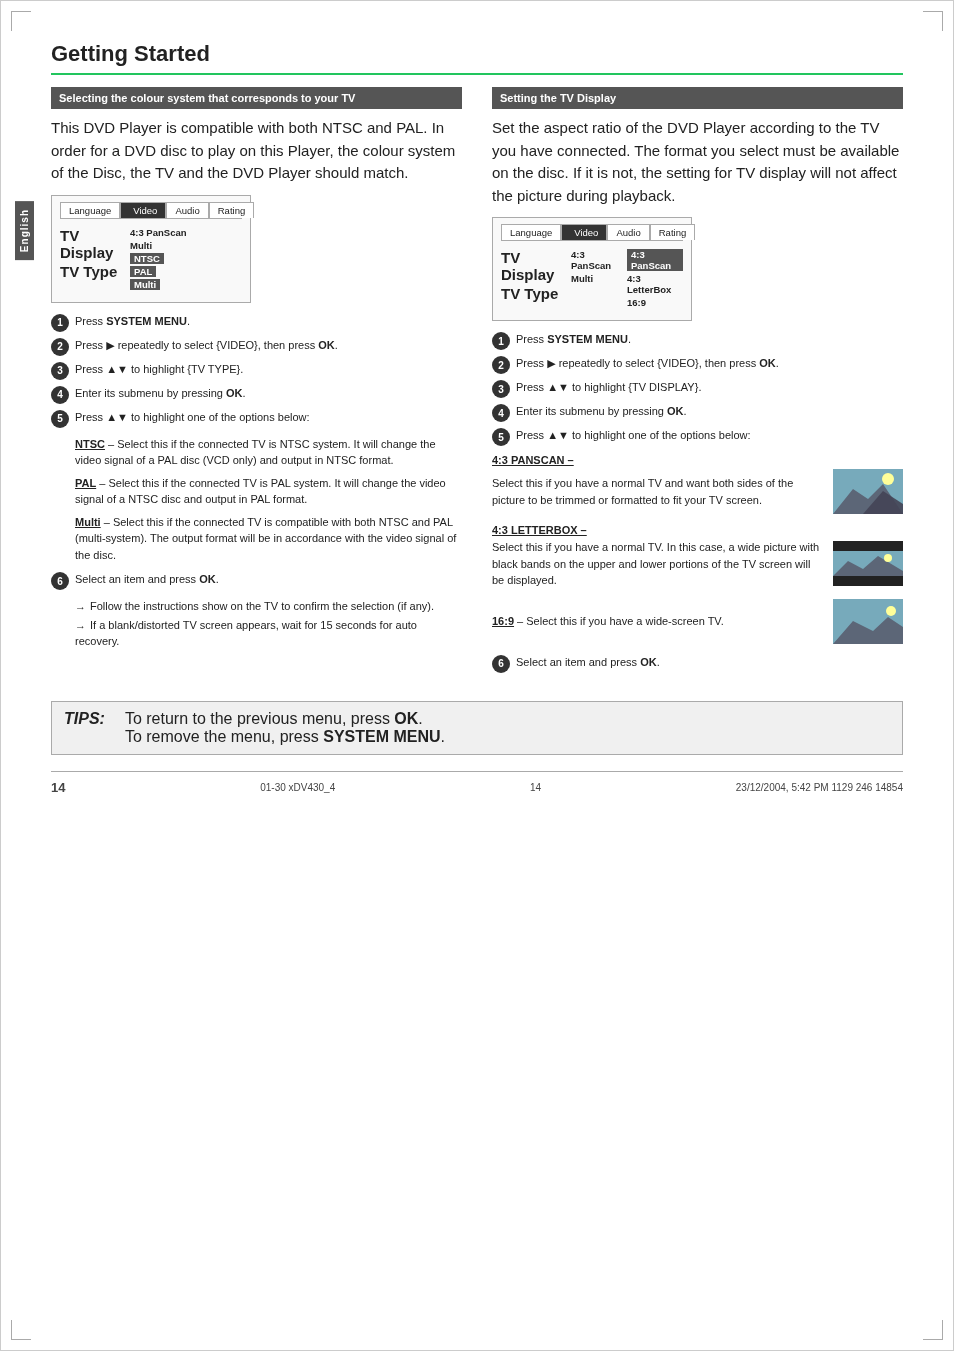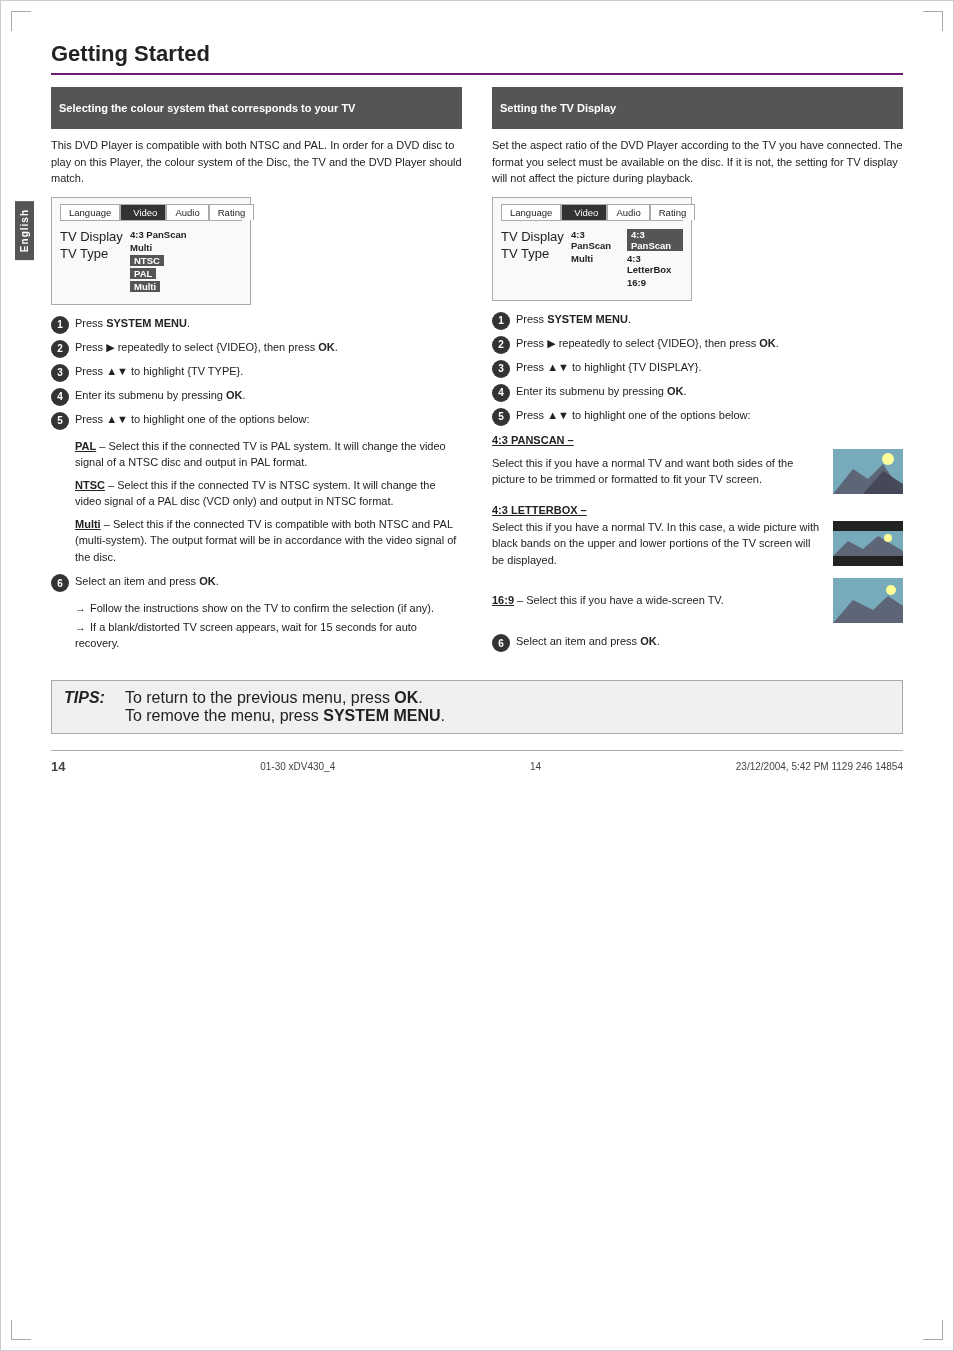--- a/index.html
+++ b/index.html
@@ -47,45 +47,45 @@
       padding: 8px 4px;
       letter-spacing: 1px;
       font-weight: bold;
     }
 
     
     .page-title {
       font-size: 22px;
       font-weight: bold;
       margin-bottom: 12px;
-      border-bottom: 2px solid #701a75;
+      border-bottom: 2px solid #22c55e;
       padding-bottom: 6px;
     }
 
     
     .two-col {
       display: flex;
       gap: 30px;
       margin-top: 10px;
     }
     .col-left { flex: 1; }
     .col-right { flex: 1; }
 
     
     .section-header {
       background: #555;
       color: #fff;
       font-size: 11px;
       font-weight: bold;
-      padding: 15px 8px;
+      padding: 5px 8px;
       margin-bottom: 8px;
     }
 
     .section-text {
-      font-size: 11px;
+      font-size: 15px;
       line-height: 1.5;
       margin-bottom: 10px;
     }
 
     
     .menu-diagram {
       border: 1px solid #aaa;
       padding: 6px 8px;
       margin: 10px 0;
       font-size: 10px;
@@ -108,21 +108,22 @@
       background: #333;
       color: #fff;
       padding-left: 12px;
     }
     .menu-diagram .menu-body {
       display: flex;
       padding: 4px 0;
     }
     .menu-diagram .menu-labels {
       width: 70px;
-      font-size: 13px;
+      font-size: 15px;
+      font-weight: bold;
     }
     .menu-diagram .menu-values {
       font-size: 9.5px;
       flex: 1;
       font-weight: bold;
     }
     .menu-diagram .menu-highlight {
       background: #555;
       color: #fff;
       padding: 0 4px;
@@ -316,26 +317,26 @@
           <span class="step-text">Enter its submenu by pressing <strong>OK</strong>.</span>
         </li>
         <li>
           <span class="step-num">5</span>
           <span class="step-text">Press ▲▼ to highlight one of the options below:</span>
         </li>
       </ul>
 
       <div class="options-list">
         <div class="opt-item">
+          <span class="opt-label">NTSC</span>
+          <span> – Select this if the connected TV is NTSC system. It will change the video signal of a PAL disc (VCD only) and output in NTSC format.</span>
+        </div>
+        <div class="opt-item">
           <span class="opt-label">PAL</span>
           <span> – Select this if the connected TV is PAL system. It will change the video signal of a NTSC disc and output in PAL format.</span>
-        </div>
-        <div class="opt-item">
-          <span class="opt-label">NTSC</span>
-          <span> – Select this if the connected TV is NTSC system. It will change the video signal of a PAL disc (VCD only) and output in NTSC format.</span>
         </div>
         <div class="opt-item">
           <span class="opt-label">Multi</span>
           <span> – Select this if the connected TV is compatible with both NTSC and PAL (multi-system). The output format will be in accordance with the video signal of the disc.</span>
         </div>
       </div>
 
       <ul class="steps-list">
         <li>
           <span class="step-num">6</span>

